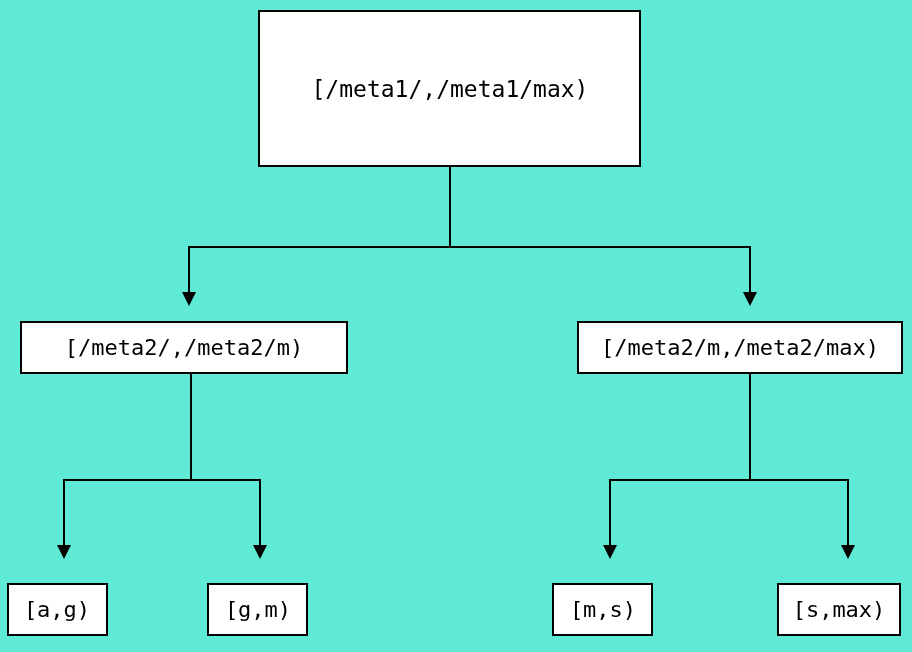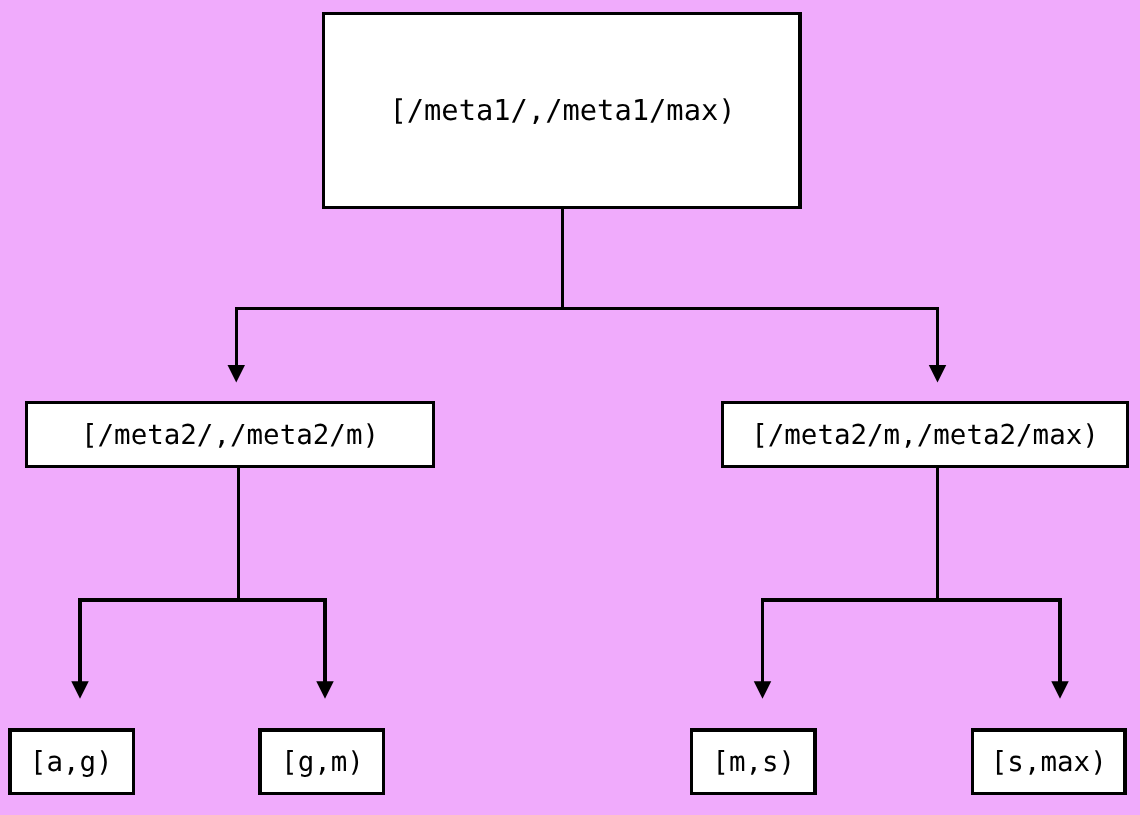--- a/index.html
+++ b/index.html
@@ -11,21 +11,21 @@
   body {
     width: 912px;
     height: 652px;
     font-family: "DejaVu Sans Mono", "Liberation Mono", monospace;
     overflow: hidden;
   }
   #diagram-root {
     position: relative;
     width: 912px;
     height: 652px;
-    background: #f0abfc;
+    background: #5eead4;
   }
   svg.diagram-canvas {
     display: block;
     width: 912px;
     height: 652px;
   }
   .node-box {
     fill: #ffffff;
     stroke: #000000;
     stroke-width: 2.6;

